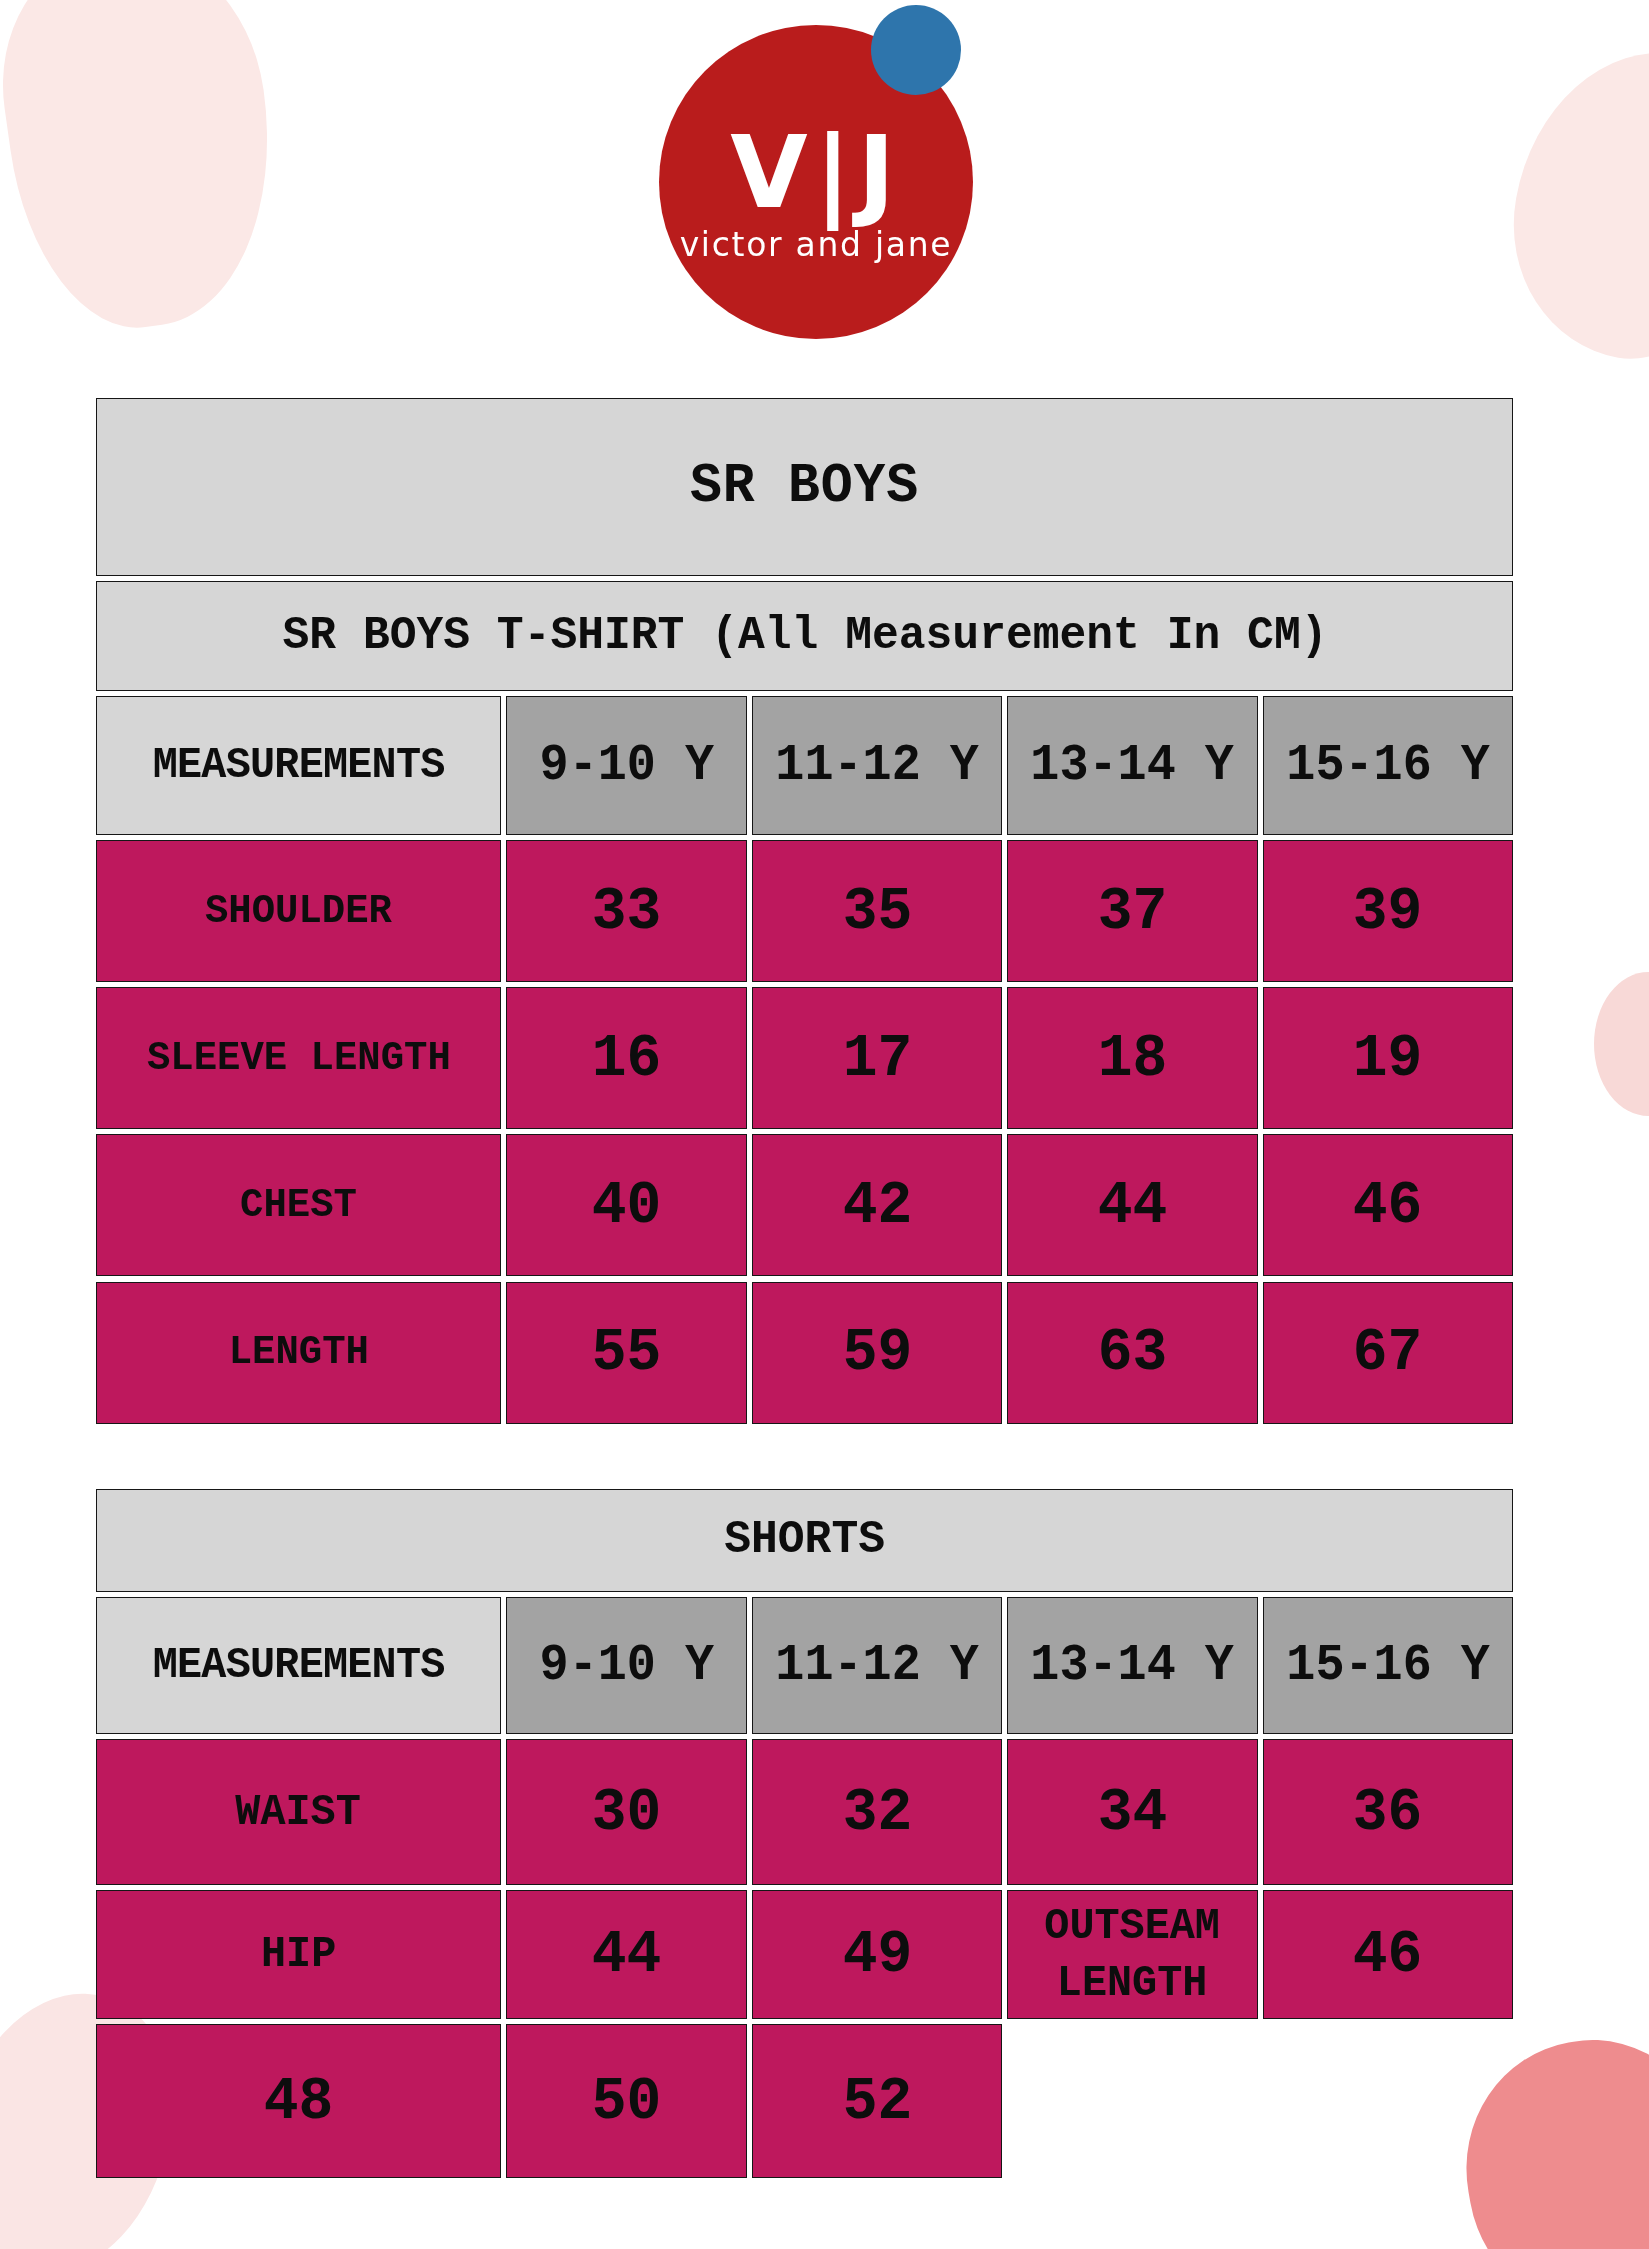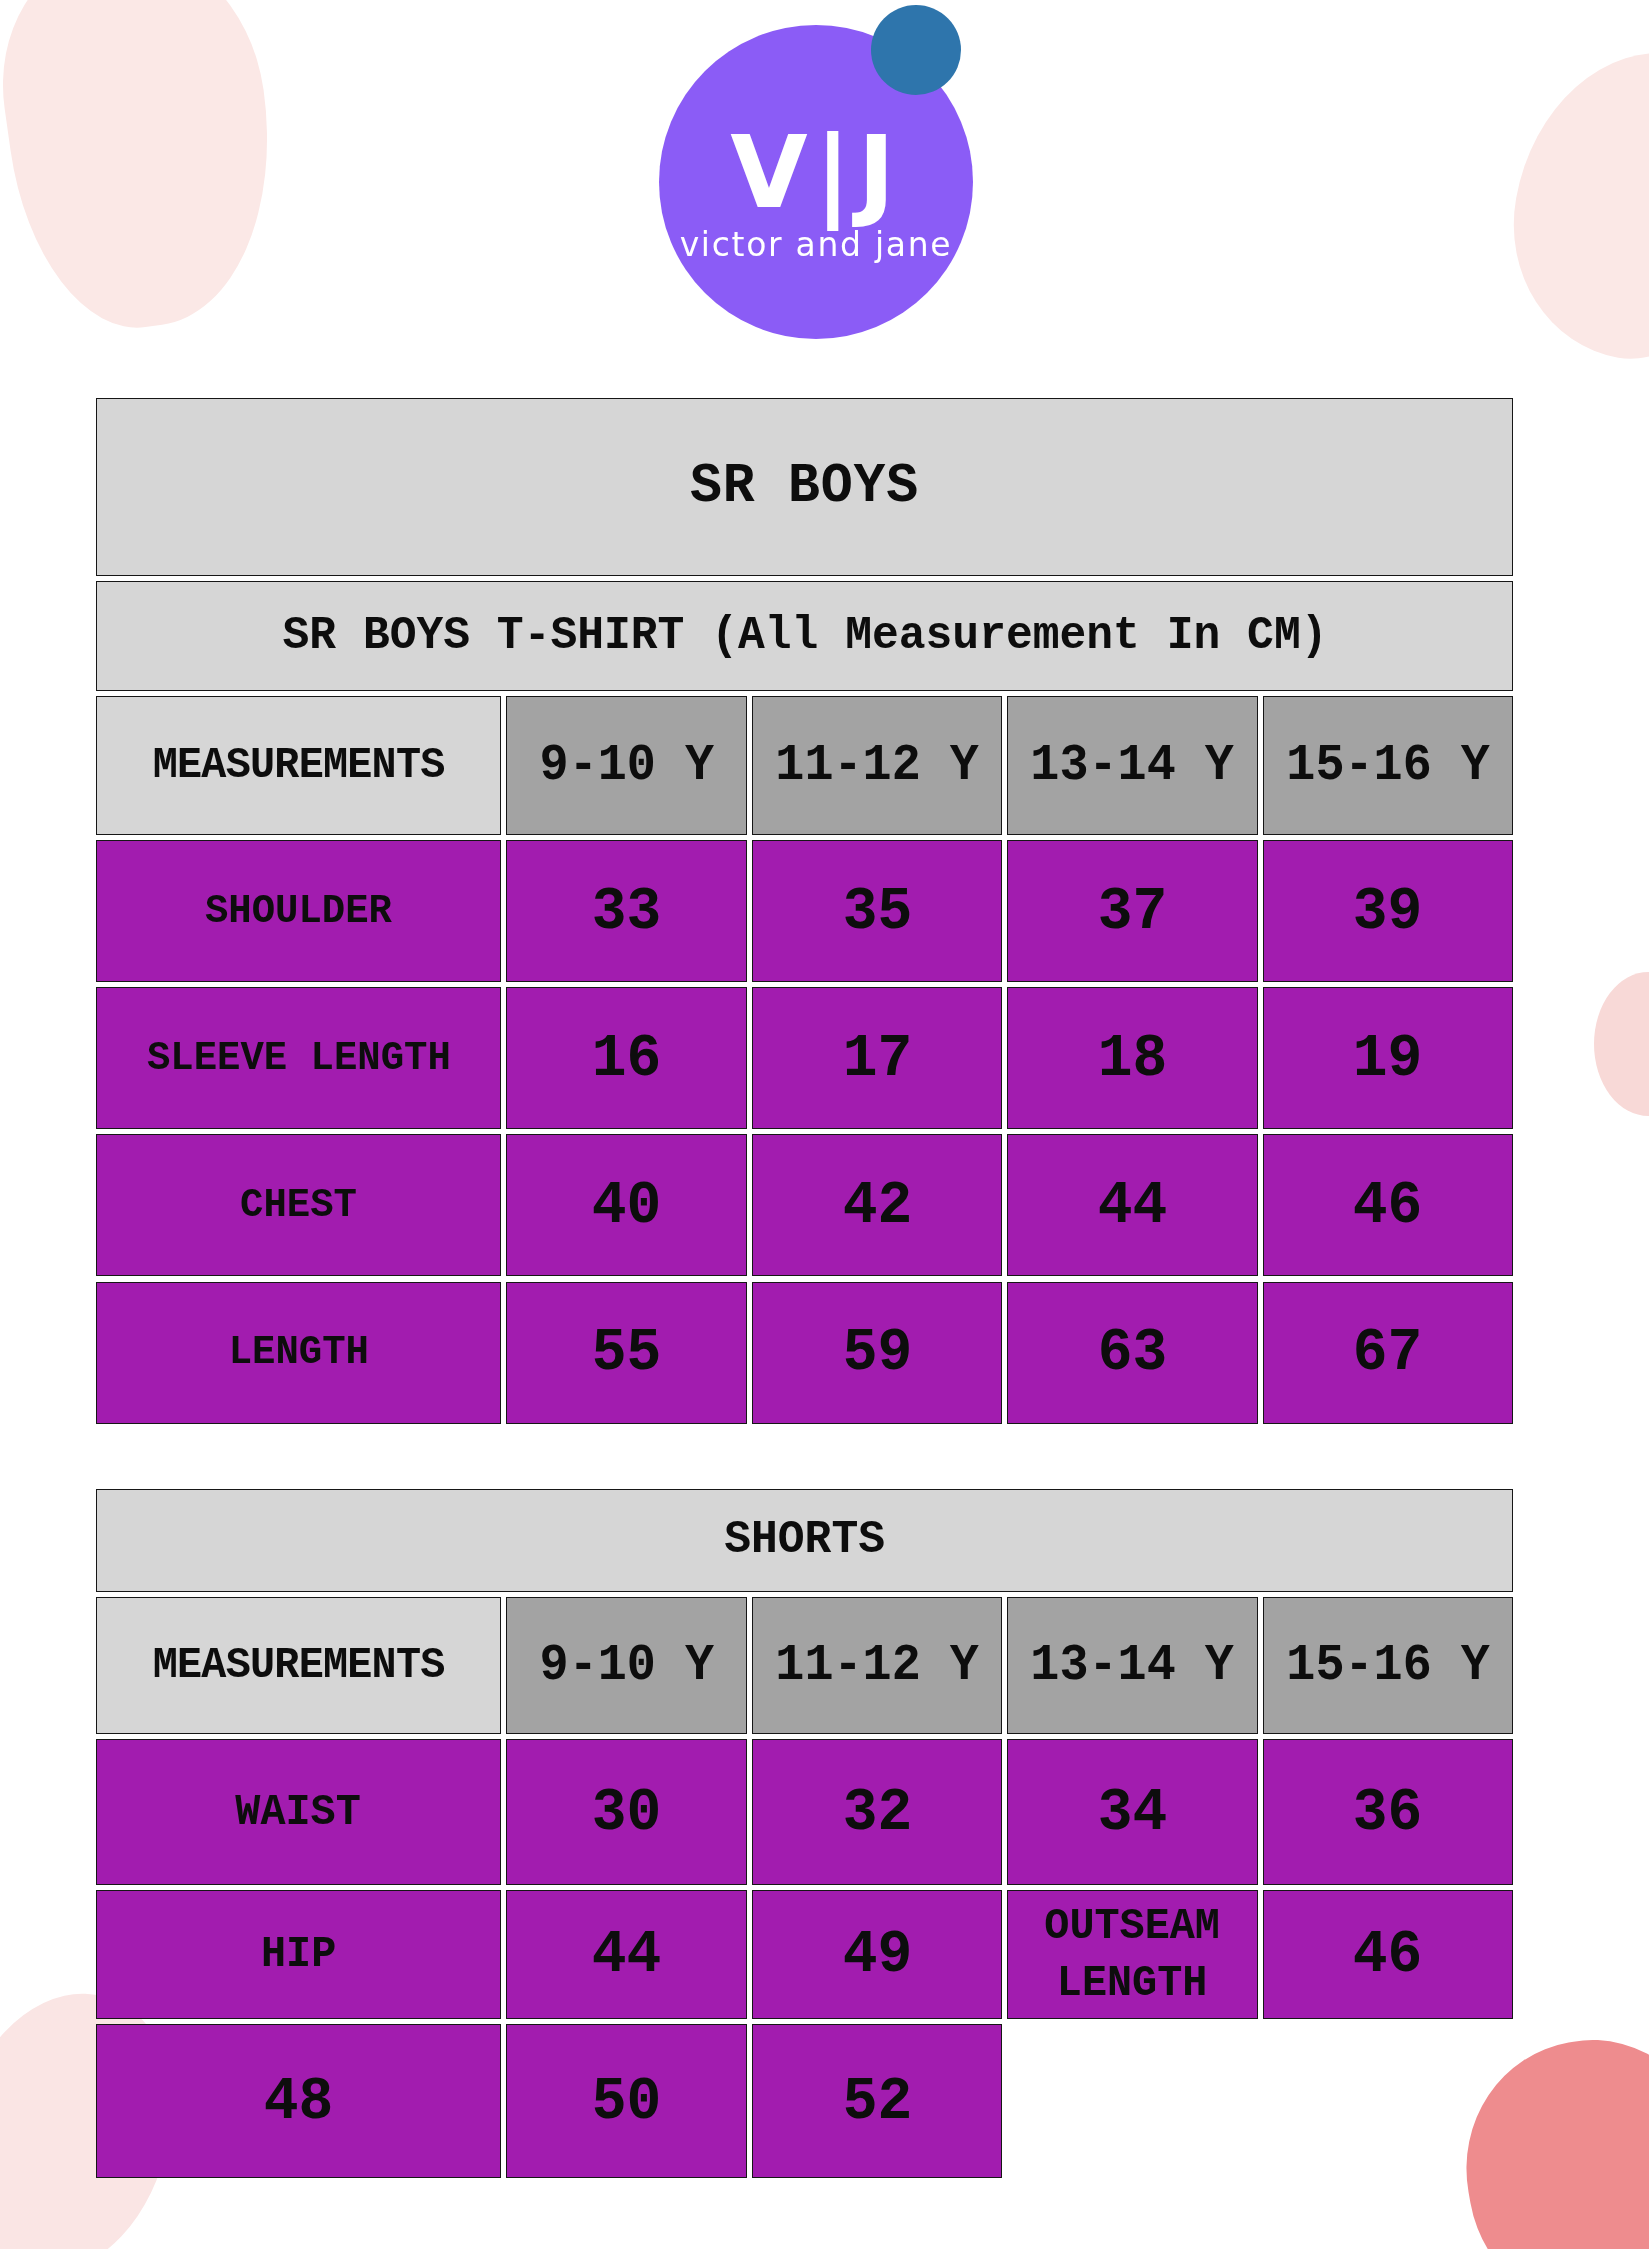--- a/index.html
+++ b/index.html
@@ -41,21 +41,21 @@
     right:-72px; bottom:-66px; width:254px; height:276px;
     background:#EE8C8E;
     border-radius:50% 50% 46% 54% / 48% 52% 50% 50%;
     transform:rotate(-10deg);
   }
 
   
   .logo-circle{
     position:absolute; left:659px; top:25.4px;
     width:314px; height:314px; border-radius:50%;
-    background:#8b5cf6;
+    background:#b91c1c;
     display:flex; flex-direction:column; align-items:center; justify-content:center;
     z-index:1;
   }
   .logo-dot{
     position:absolute; left:871px; top:5.1px;
     width:90px; height:90px; border-radius:50%;
     background:#2E75AC; z-index:2;
   }
   .logo-mono{
     font-family:"DejaVu Sans", sans-serif;
@@ -81,21 +81,21 @@
   .tshirt-table{
     top:398px;
     grid-template-rows:178px 110px 139px 142px 142px 142px 142px;
   }
   .shorts-table{
     top:1489px;
     grid-template-rows:103px 137px 146px 129px 154px;
   }
   .cell{
     border:1.7px solid #161616;
-    background:#a21caf;
+    background:#be185d;
     display:flex; align-items:center; justify-content:center;
     text-align:center;
     padding:0 17px;
     box-sizing:border-box;
   }
   .cell.gray{background:#D6D6D6;}
   .cell.pink{background:#a3a3a3;}
   .span-all{grid-column:1 / -1;}
 
   .tx{

